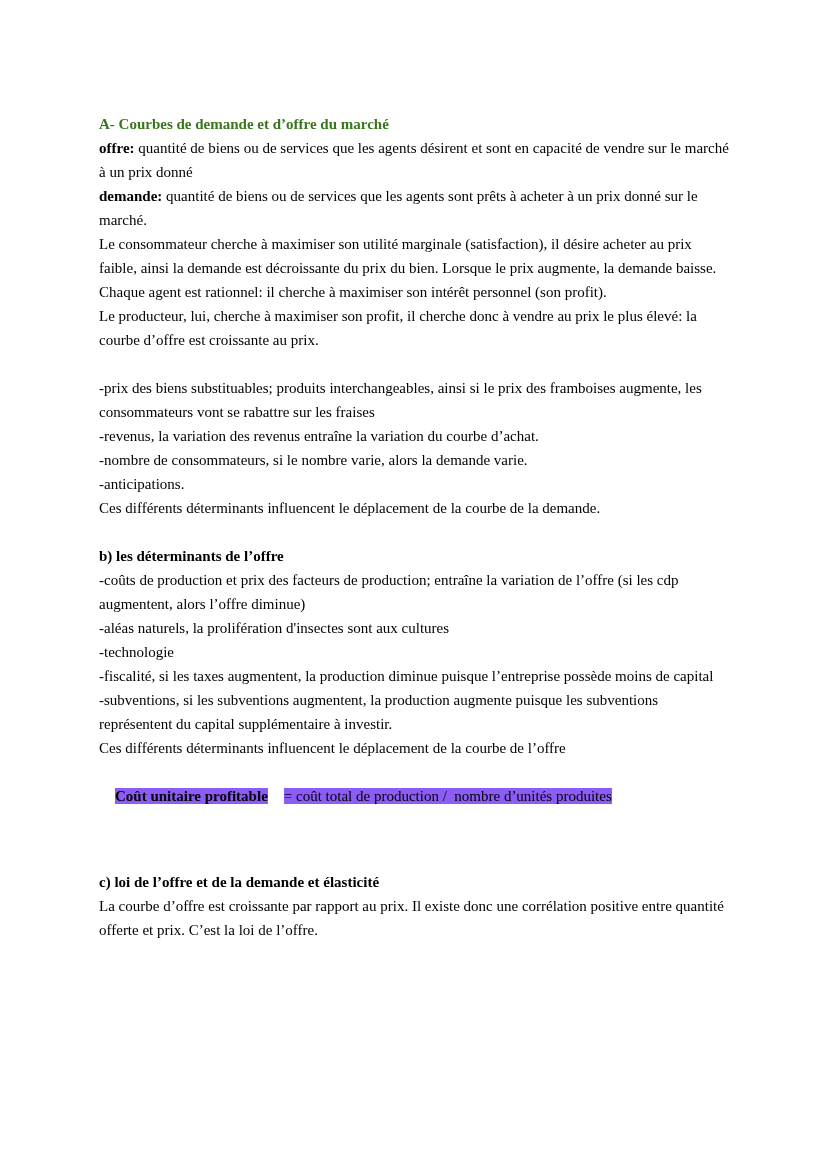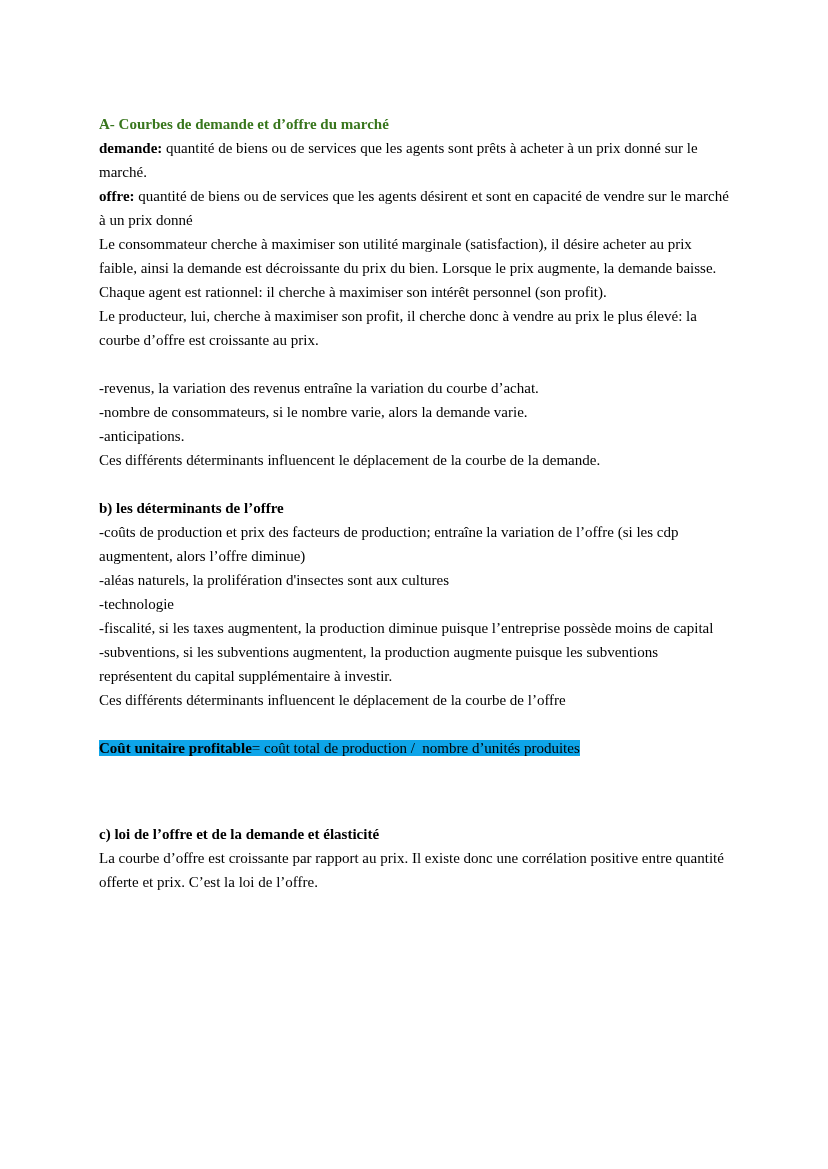--- a/index.html
+++ b/index.html
@@ -32,38 +32,40 @@
     color: #000000;
     white-space: pre-wrap;
   }
   .gap {
     height: 24px;
   }
   .bold {
     font-weight: bold;
   }
   .hl {
-    background: #0ea5e9;
+    background: #8b5cf6;
+    margin-left: 16px;
   }
   .green {
     color: #38761d;
   }
 </style>
 </head>
 <body>
 
 <div class="page">
   <div class="content">
       <p class="para"><span class="bold green">A- Courbes de demande et d’offre du marché</span></p>
+      <p class="para"><span class="bold">offre:</span><span> quantité de biens ou de services que les agents désirent et sont en capacité de vendre sur le marché à un prix donné</span></p>
       <p class="para"><span class="bold">demande:</span><span> quantité de biens ou de services que les agents sont prêts à acheter à un prix donné sur le marché.</span></p>
-      <p class="para"><span class="bold">offre:</span><span> quantité de biens ou de services que les agents désirent et sont en capacité de vendre sur le marché à un prix donné</span></p>
       <p class="para"><span>Le consommateur cherche à maximiser son utilité marginale (satisfaction), il désire acheter au prix faible, ainsi la demande est décroissante du prix du bien. Lorsque le prix augmente, la demande baisse.</span></p>
       <p class="para"><span>Chaque agent est rationnel: il cherche à maximiser son intérêt personnel (son profit).</span></p>
       <p class="para"><span>Le producteur, lui, cherche à maximiser son profit, il cherche donc à vendre au prix le plus élevé: la courbe d’offre est croissante au prix.</span></p>
       <div class="gap"></div>
+      <p class="para"><span>-prix des biens substituables; produits interchangeables, ainsi si le prix des framboises augmente, les consommateurs vont se rabattre sur les fraises</span></p>
       <p class="para"><span>-revenus, la variation des revenus entraîne la variation du courbe d’achat.</span></p>
       <p class="para"><span>-nombre de consommateurs, si le nombre varie, alors la demande varie.</span></p>
       <p class="para"><span>-anticipations.</span></p>
       <p class="para"><span>Ces différents déterminants influencent le déplacement de la courbe de la demande.</span></p>
       <div class="gap"></div>
       <p class="para"><span class="bold">b) les déterminants de l’offre</span></p>
       <p class="para"><span>-coûts de production et prix des facteurs de production; entraîne la variation de l’offre (si les cdp augmentent, alors l’offre diminue)</span></p>
       <p class="para"><span>-aléas naturels, la prolifération d'insectes sont aux cultures</span></p>
       <p class="para"><span>-technologie</span></p>
       <p class="para"><span>-fiscalité, si les taxes augmentent, la production diminue puisque l’entreprise possède moins de capital</span></p>

